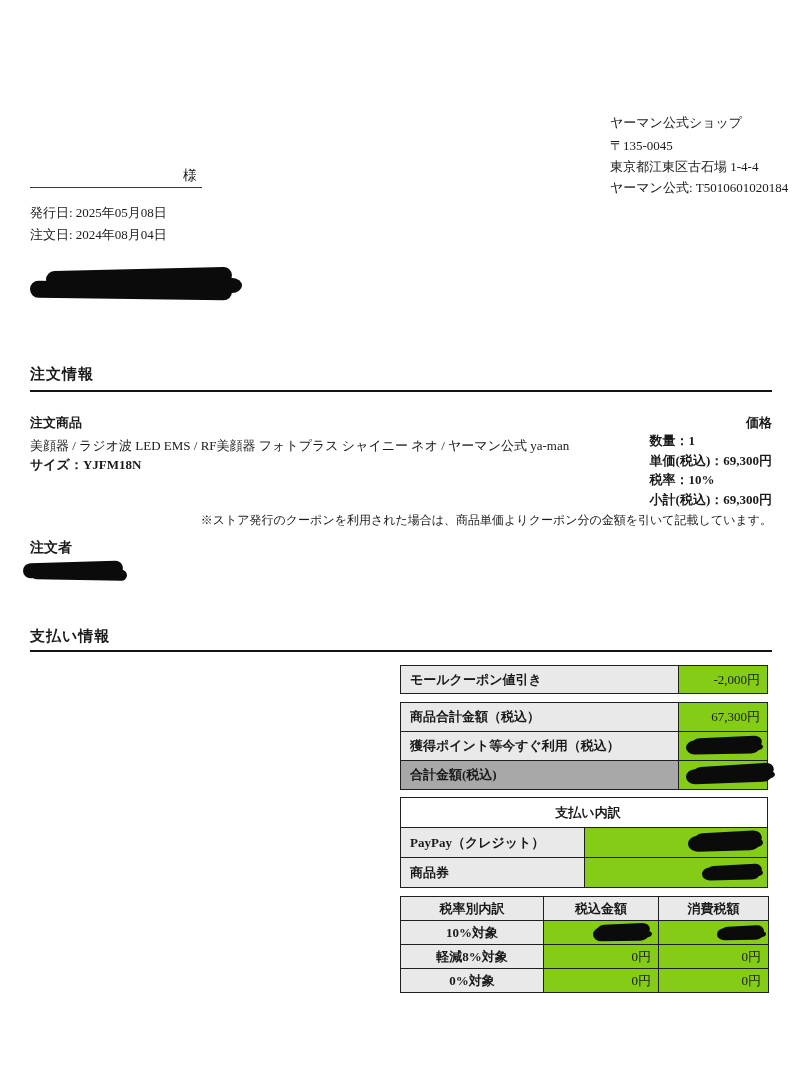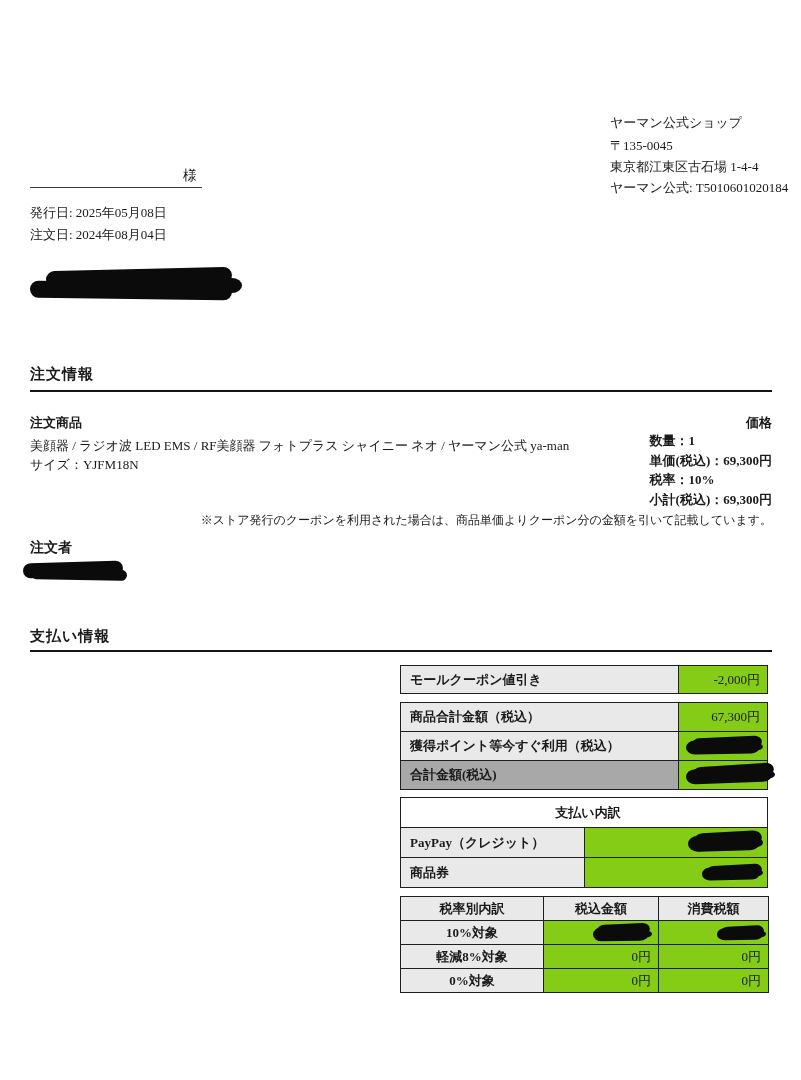--- a/index.html
+++ b/index.html
@@ -72,21 +72,21 @@
   .h-payment { top:627px; }
   .rule { position:absolute; left:30px; width:742px; height:2px; background:#141414; }
   .rule-order { top:390px; }
   .rule-payment { top:650px; }
 
   
   .colhead { position:absolute; top:406px; font-size:13px; font-weight:bold;margin-top:8px; }
   .colhead.left { left:30px; }
   .colhead.right { right:29px; }
   .product1 { position:absolute; left:30px; top:437px; width:540px; font-size:13px; }
-  .product2 { position:absolute; left:30px; top:456px; font-size:13px; font-weight:normal; }
+  .product2 { position:absolute; left:30px; top:456px; font-size:13px; font-weight:bold; }
   .pricedetails {
     position:absolute; right:29px; top:431px; text-align:left;
     font-size:13px; font-weight:bold; line-height:19.5px;
   }
   .note { position:absolute; right:29px; top:512px; font-size:12px; }
   .orderer-heading { position:absolute; left:30px; top:539px; font-size:14px; font-weight:bold; }
 
   
   .ptable {
     position:absolute; left:400px; width:368px;

